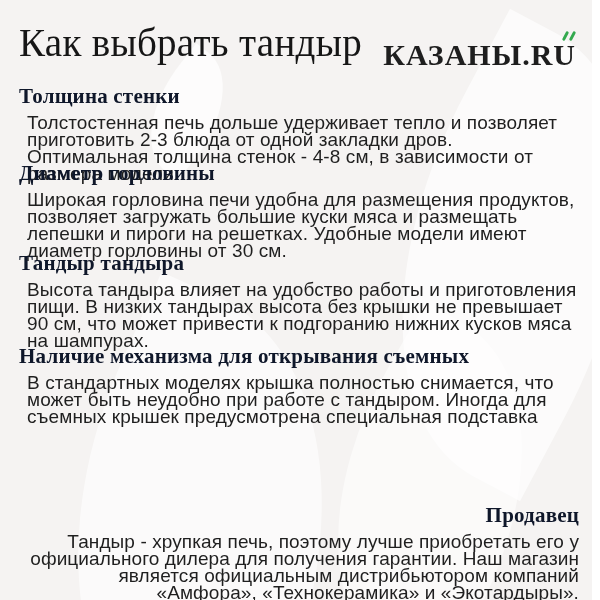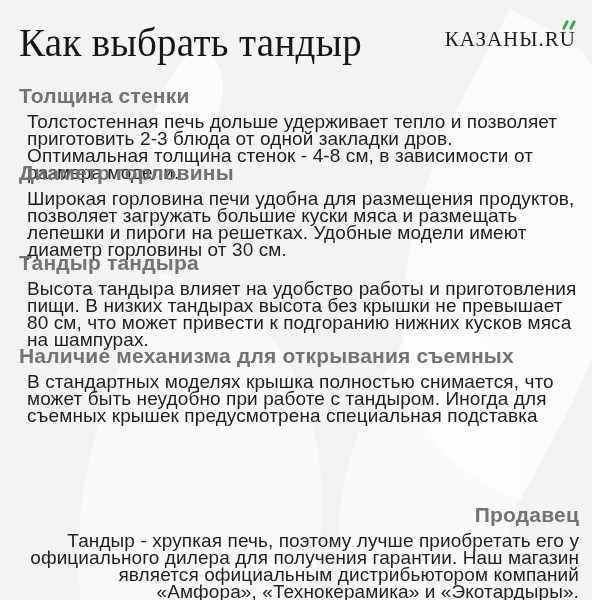--- a/index.html
+++ b/index.html
@@ -29,48 +29,48 @@
     top: 20px;
     font-family: "Liberation Serif", serif;
     font-size: 39px;
     font-weight: 500;
     color: #161616;
     letter-spacing: 0.3px;
     white-space: nowrap;
   }
   .logo {
     position: absolute;
-    top: 27px;
+    top: 38px;
     right: 16px;
     font-family: "Liberation Serif", serif;
-    font-size: 21px;
-    font-weight: 400;
+    font-size: 30px;
+    font-weight: 700;
     color: #1e1e1e;
     letter-spacing: 1px;
     white-space: nowrap;
   }
   .logo-ticks { position: absolute; top: -7px; right: 1px; width: 16px; height: 11px; }
   .logo-ticks i {
     position: absolute;
     width: 3px;
     height: 10px;
     background: #33a94e;
     border-radius: 2px;
     transform: rotate(28deg);
   }
   .logo-ticks i.t1 { right: 8px; }
   .logo-ticks i.t2 { right: 1px; }
 
   .section { position: absolute; left: 19px; width: 560px; }
   .section h2 {
     margin: 0;
-    font-family: Liberation Sans, sans-serif;
+    font-family: Liberation Serif, serif;
     font-size: 21px;
     font-weight: 700;
-    color: #737373;
+    color: #0f172a;
     letter-spacing: 0.2px;
     white-space: nowrap;
   }
   .section p {
     margin: 5px 0 0 8px;
     font-size: 19px;
     line-height: 17px;
     color: #1f1f1f;
     letter-spacing: 0.1px;
   }
@@ -106,21 +106,21 @@
     <p>Толстостенная печь дольше удерживает тепло и позволяет приготовить 2-3 блюда от одной закладки дров. Оптимальная толщина стенок - 4-8 см, в зависимости от размера модели.</p>
   </div>
 
   <div class="section s1">
     <h2>Диаметр горловины</h2>
     <p>Широкая горловина печи удобна для размещения продуктов, позволяет загружать большие куски мяса и размещать лепешки и пироги на решетках. Удобные модели имеют диаметр горловины от 30 см.</p>
   </div>
 
   <div class="section s2">
     <h2>Тандыр тандыра</h2>
-    <p>Высота тандыра влияет на удобство работы и приготовления пищи. В низких тандырах высота без крышки не превышает 80 см, что может привести к подгоранию нижних кусков мяса на шампурах.</p>
+    <p>Высота тандыра влияет на удобство работы и приготовления пищи. В низких тандырах высота без крышки не превышает 90 см, что может привести к подгоранию нижних кусков мяса на шампурах.</p>
   </div>
 
   <div class="section s3">
     <h2>Наличие механизма для открывания съемных</h2>
     <p>В стандартных моделях крышка полностью снимается, что может быть неудобно при работе с тандыром. Иногда для съемных крышек предусмотрена специальная подставка</p>
   </div>
 
 
   <div class="section s5">
     <h2>Продавец</h2>

